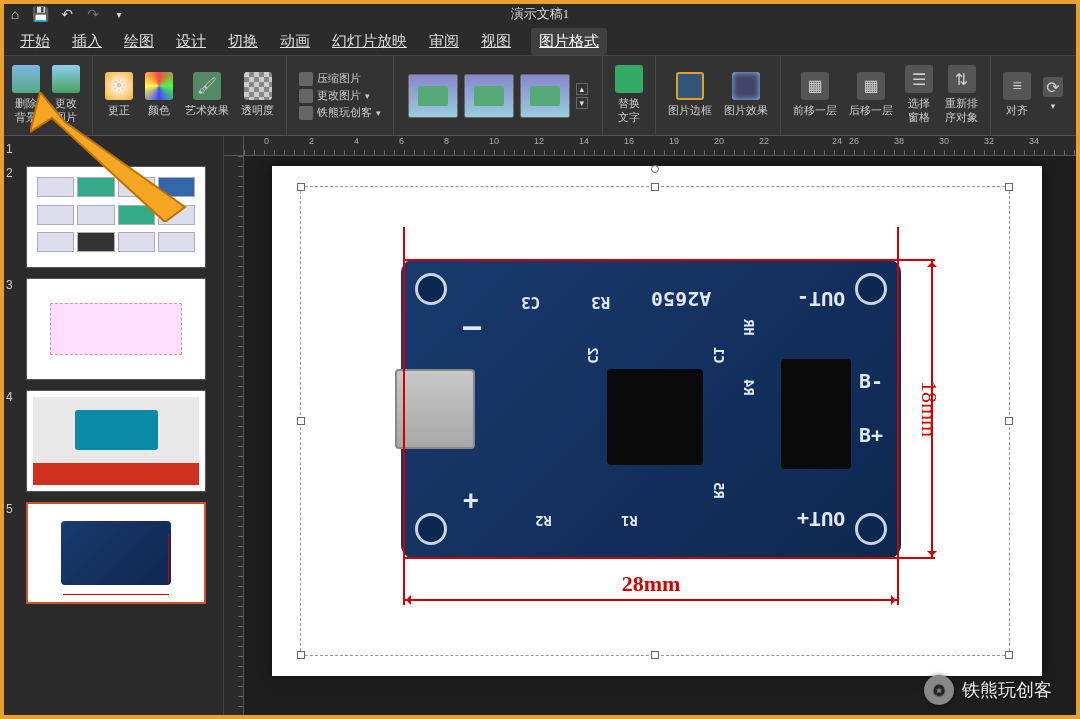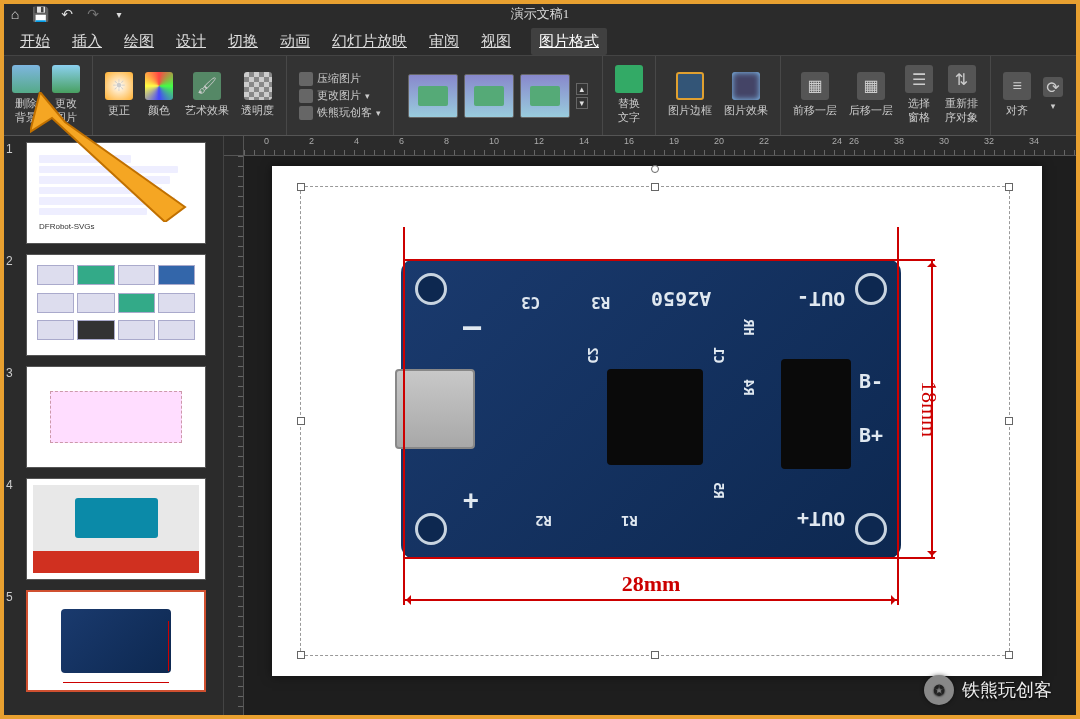--- a/index.html
+++ b/index.html
@@ -368,31 +368,20 @@
       <span style="font-size:9px">▾</span>
     </div>
   </div>
 </div>
 
 <div class="workspace">
 
   <div class="thumbs">
     <div class="thumb-row">
       <span class="thumb-num">1</span>
-      <div class="thumb">
-        <div class="tcontent mock-list">
-          <div class="mrow" style="width:60%"></div>
-          <div class="mrow" style="width:90%"></div>
-          <div class="mrow" style="width:85%"></div>
-          <div class="mrow" style="width:80%"></div>
-          <div class="mrow" style="width:88%"></div>
-          <div class="mrow" style="width:70%"></div>
-          <div class="mlabel">DFRobot-SVGs</div>
-        </div>
-      </div>
     </div>
     <div class="thumb-row">
       <span class="thumb-num">2</span>
       <div class="thumb">
         <div class="tcontent mock-comp">
           <div></div>
             <div style="background:#3a8"></div>
             <div></div>
             <div style="background:#36a"></div>
           <div></div>

